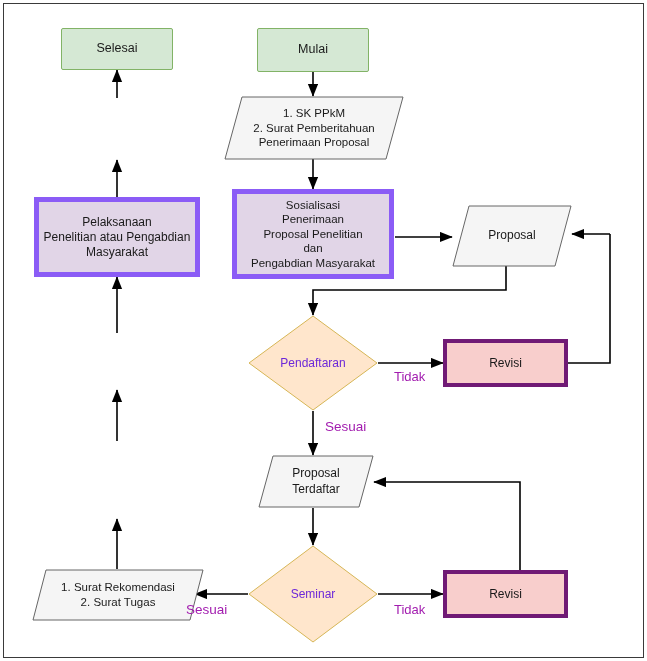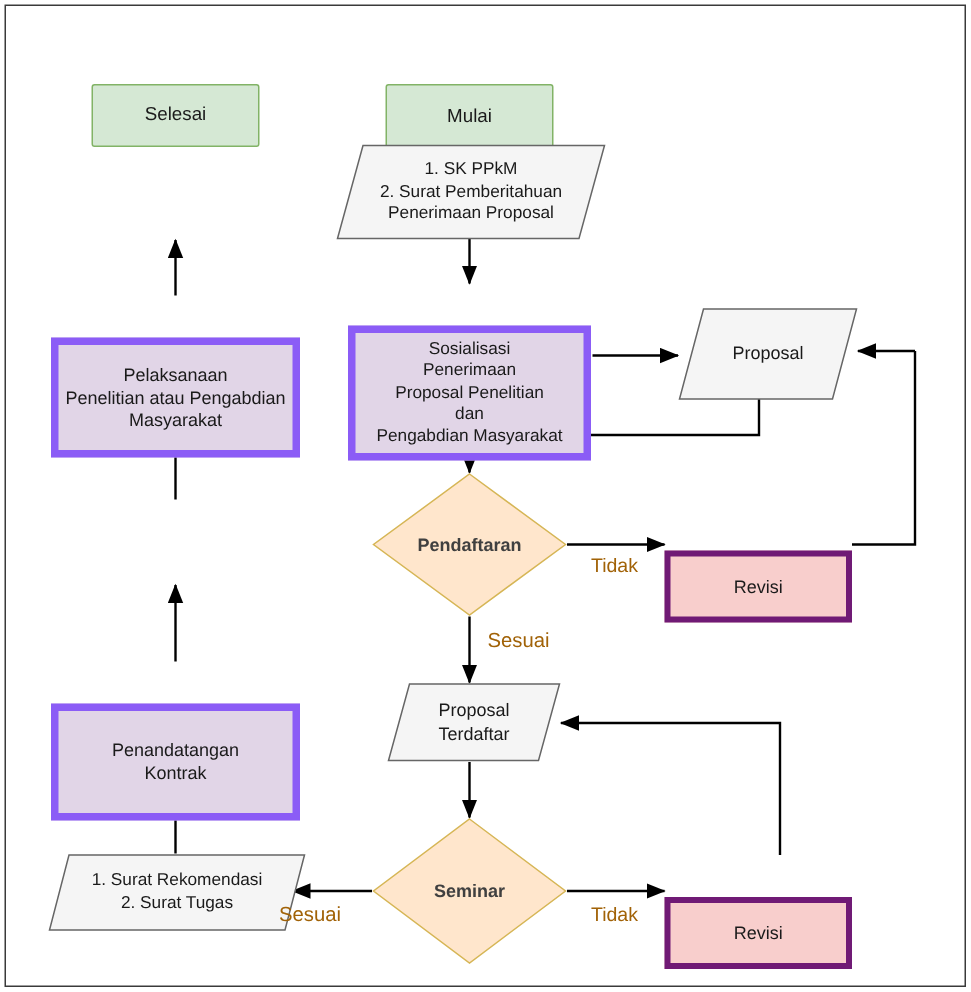--- a/index.html
+++ b/index.html
@@ -1,29 +1,29 @@
 <!DOCTYPE html>
 <html><head>
 <meta charset="utf-8">
 <style>
   html,body{margin:0;padding:0;background:#ffffff;}
   body{font-family:"Liberation Sans", sans-serif;}
   #canvas{position:relative;width:647px;height:661px;background:#ffffff;overflow:hidden;}
   .frame{position:absolute;left:3px;top:3px;width:641px;height:655px;border:1px solid #3a3a3a;box-sizing:border-box;}
   .node{position:absolute;box-sizing:border-box;display:flex;align-items:center;justify-content:center;text-align:center;color:#1a1a1a;}
   .node .txt{line-height:1.25;white-space:pre-line;}
-  .rect{border:1px solid #666;margin-top:28px;}
+  .rect{border:1px solid #666;}
   .green{background:#d5e8d4;border:1px solid #82b366;}
   .purple{background:#e1d5e7;border:5px solid #8b5cf6;}
   .red{background:#f8cecc;border:4px solid #701a75;}
   .para{position:absolute;}
   .para .txt{position:absolute;inset:0;display:flex;align-items:center;justify-content:center;text-align:center;color:#1a1a1a;line-height:1.3;white-space:pre-line;}
   .diamond{position:absolute;}
-  .diamond .txt{position:absolute;inset:0;display:flex;align-items:center;justify-content:center;text-align:center;color:#404040;font-weight:bold;}
-  .lbl{position:absolute;color:#a16207;white-space:nowrap;}
+  .diamond .txt{position:absolute;inset:0;display:flex;align-items:center;justify-content:center;text-align:center;color:#6d28d9;}
+  .lbl{position:absolute;color:#a21caf;white-space:nowrap;}
   svg.lines{position:absolute;left:0;top:0;width:647px;height:661px;pointer-events:none;}
 </style>
 </head>
 <body>
 
 <div id="canvas">
   <div class="frame"></div>
 
   <svg class="lines" viewBox="0 0 647 661">
     <defs>
@@ -116,24 +116,20 @@
     <svg width="130" height="96">
       <polygon points="65,1 129,48 65,95 1,48" fill="#ffe6cc" stroke="#d6b656" stroke-width="1"></polygon>
     </svg>
     <div class="txt" style="font-size:12px;">Pendaftaran</div>
   </div>
 
   <div class="node rect red" style="left:443px;top:339px;width:125px;height:48px;font-size:12px;">
     <span class="txt">Revisi</span>
   </div>
 
-  <div class="node rect purple" style="left:34px;top:441px;width:166px;height:78px;font-size:12px;">
-    <span class="txt">Penandatangan
-Kontrak</span>
-  </div>
 
   <div class="para" style="left:258px;top:455px;width:116px;height:53px;">
     <svg width="116" height="53">
       <polygon points="15,1 115,1 101,52 1,52" fill="#f5f5f5" stroke="#666" stroke-width="1"></polygon>
     </svg>
     <div class="txt" style="font-size:12px;">Proposal
 Terdaftar</div>
   </div>
 
   <div class="para" style="left:32px;top:569px;width:172px;height:52px;">

